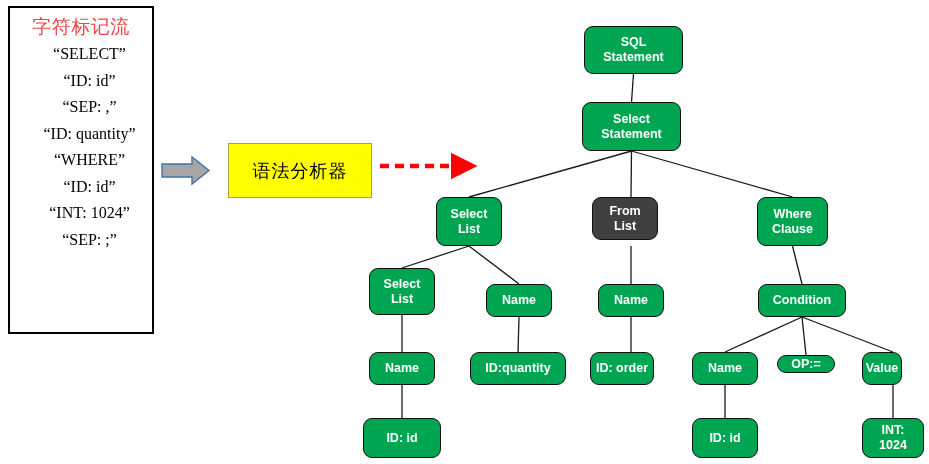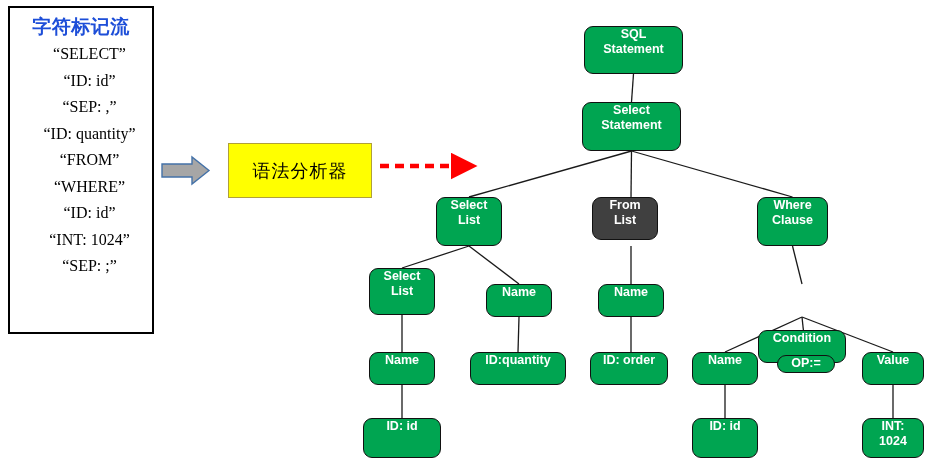--- a/index.html
+++ b/index.html
@@ -22,23 +22,23 @@
     top: 6px;
     width: 146px;
     height: 328px;
     border: 2px solid #000000;
     background: #ffffff;
     box-sizing: border-box;
     text-align: center;
   }
   #token-panel-title {
     font-family: "DejaVu Sans", sans-serif;
-    font-weight: bold;
+    font-weight: normal;
     font-size: 19px;
-    color: #1d4ed8;
+    color: #ef4444;
     margin-top: 6px;
     letter-spacing: 0.5px;
     line-height: 24px;
   }
   .token-list {
     margin-top: 3px;
   }
   .token-item {
     font-family: "Liberation Serif", "DejaVu Serif", serif;
     font-size: 16px;
@@ -80,21 +80,21 @@
   }
 
   
   .tree-node {
     position: absolute;
     background: #00a551;
     border: 1.4px solid #111111;
     border-radius: 9px;
     box-sizing: border-box;
     display: flex;
-    align-items: flex-start;
+    align-items: center;
     justify-content: center;
     text-align: center;
     color: #ffffff;
     font-family: "Liberation Sans", sans-serif;
     font-weight: bold;
     font-size: 12.5px;
     line-height: 15px;
     z-index: 2;
   }
   .tree-node span { display: block; }
@@ -102,21 +102,20 @@
 </head>
 <body>
 
 <div id="token-panel">
   <div id="token-panel-title">字符标记流</div>
   <div class="token-list" id="token-list">
       <div class="token-item">“SELECT”</div>
       <div class="token-item">“ID: id”</div>
       <div class="token-item">“SEP: ,”</div>
       <div class="token-item">“ID: quantity”</div>
-      <div class="token-item">“FROM”</div>
       <div class="token-item">“WHERE”</div>
       <div class="token-item">“ID: id”</div>
       <div class="token-item">“INT: 1024”</div>
       <div class="token-item">“SEP: ;”</div>
     </div>
 </div>
 
 <div id="parser-box">
   <div id="parser-box-label">语法分析器</div>
 </div>
@@ -197,51 +196,51 @@
     <div class="tree-node" style="left: 486px; top: 284px; width: 66px; height: 33px; background: rgb(0, 165, 81); color: rgb(255, 255, 255);">
       <div>
         <span>Name</span>
       </div>
     </div>
     <div class="tree-node" style="left: 598px; top: 284px; width: 66px; height: 33px; background: rgb(0, 165, 81); color: rgb(255, 255, 255);">
       <div>
         <span>Name</span>
       </div>
     </div>
-    <div class="tree-node" style="left: 758px; top: 284px; width: 88px; height: 33px; background: rgb(0, 165, 81); color: rgb(255, 255, 255); margin-top: 46px;">
+    <div class="tree-node" style="left: 758px; top: 284px; width: 88px; height: 33px; background: rgb(0, 165, 81); color: rgb(255, 255, 255);">
       <div>
         <span>Condition</span>
       </div>
     </div>
     <div class="tree-node" style="left: 369px; top: 352px; width: 66px; height: 33px; background: rgb(0, 165, 81); color: rgb(255, 255, 255);">
       <div>
         <span>Name</span>
       </div>
     </div>
     <div class="tree-node" style="left: 470px; top: 352px; width: 96px; height: 33px; background: rgb(0, 165, 81); color: rgb(255, 255, 255);">
       <div>
         <span>ID:quantity</span>
       </div>
     </div>
-    <div class="tree-node" style="left: 590px; top: 352px; width: 78px; height: 33px; background: rgb(0, 165, 81); color: rgb(255, 255, 255);">
+    <div class="tree-node" style="left: 590px; top: 352px; width: 64px; height: 33px; background: rgb(0, 165, 81); color: rgb(255, 255, 255);">
       <div>
         <span>ID: order</span>
       </div>
     </div>
     <div class="tree-node" style="left: 692px; top: 352px; width: 66px; height: 33px; background: rgb(0, 165, 81); color: rgb(255, 255, 255);">
       <div>
         <span>Name</span>
       </div>
     </div>
     <div class="tree-node" style="left: 777px; top: 355px; width: 58px; height: 18px; background: rgb(0, 165, 81); color: rgb(255, 255, 255);">
       <div>
         <span>OP:=</span>
       </div>
     </div>
-    <div class="tree-node" style="left: 862px; top: 352px; width: 62px; height: 33px; background: rgb(0, 165, 81); color: rgb(255, 255, 255);">
+    <div class="tree-node" style="left: 862px; top: 352px; width: 40px; height: 33px; background: rgb(0, 165, 81); color: rgb(255, 255, 255);">
       <div>
         <span>Value</span>
       </div>
     </div>
     <div class="tree-node" style="left: 363px; top: 418px; width: 78px; height: 40px; background: rgb(0, 165, 81); color: rgb(255, 255, 255);">
       <div>
         <span>ID: id</span>
       </div>
     </div>
     <div class="tree-node" style="left: 692px; top: 418px; width: 66px; height: 40px; background: rgb(0, 165, 81); color: rgb(255, 255, 255);">

